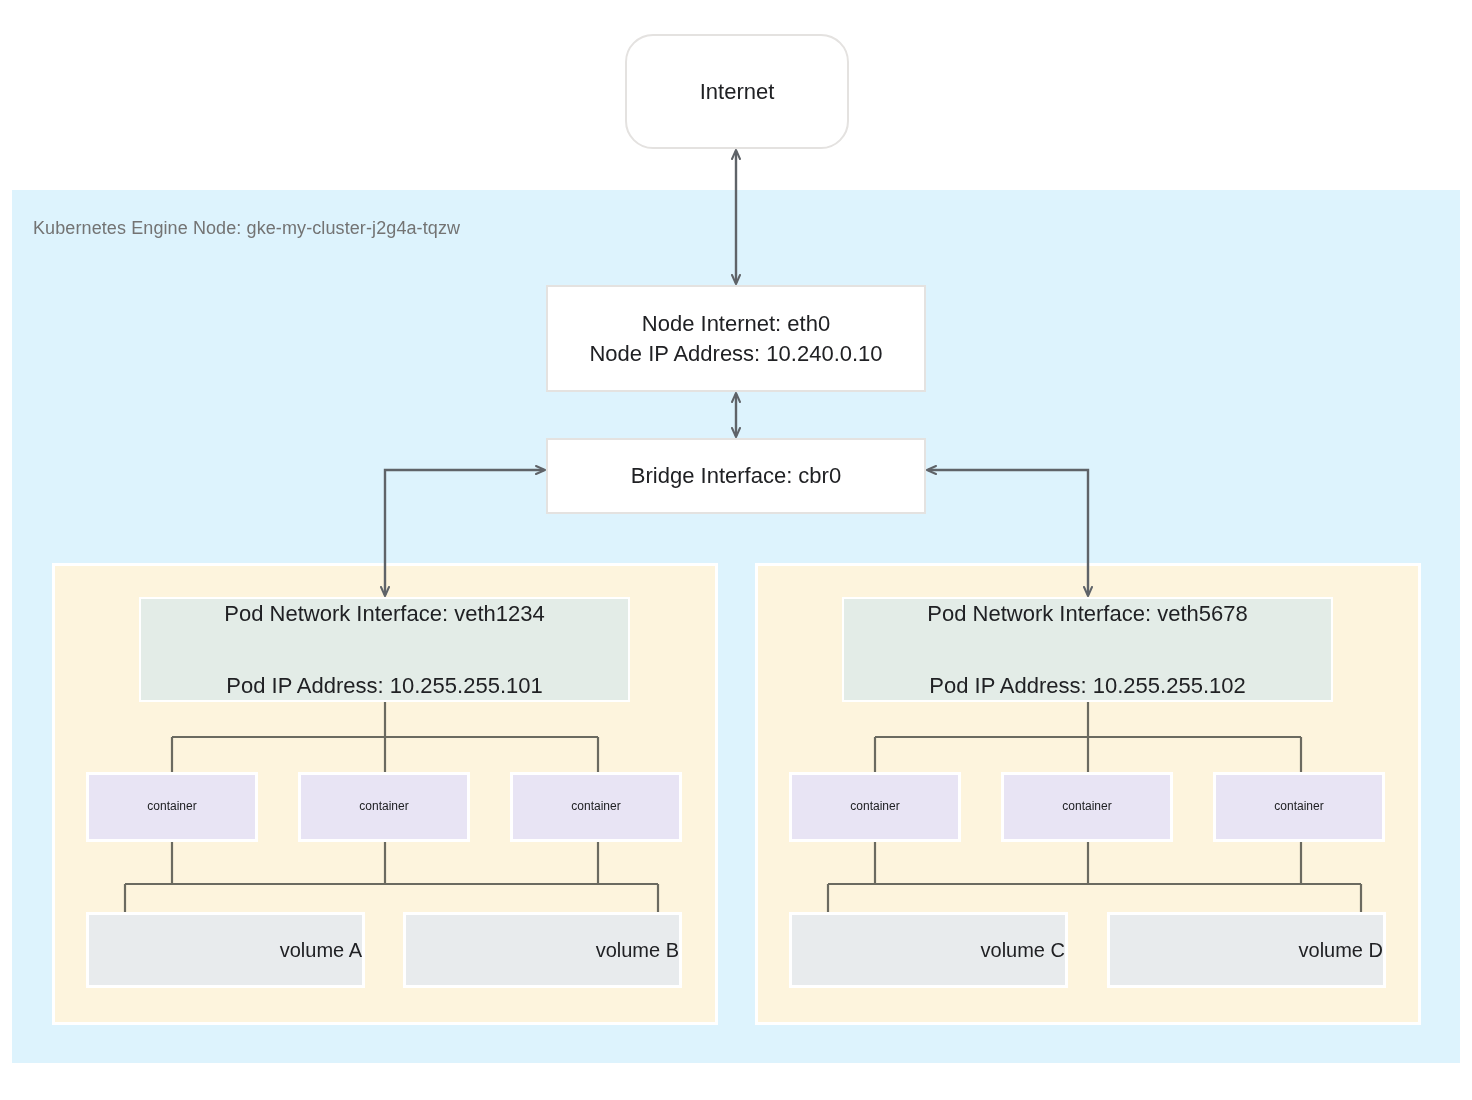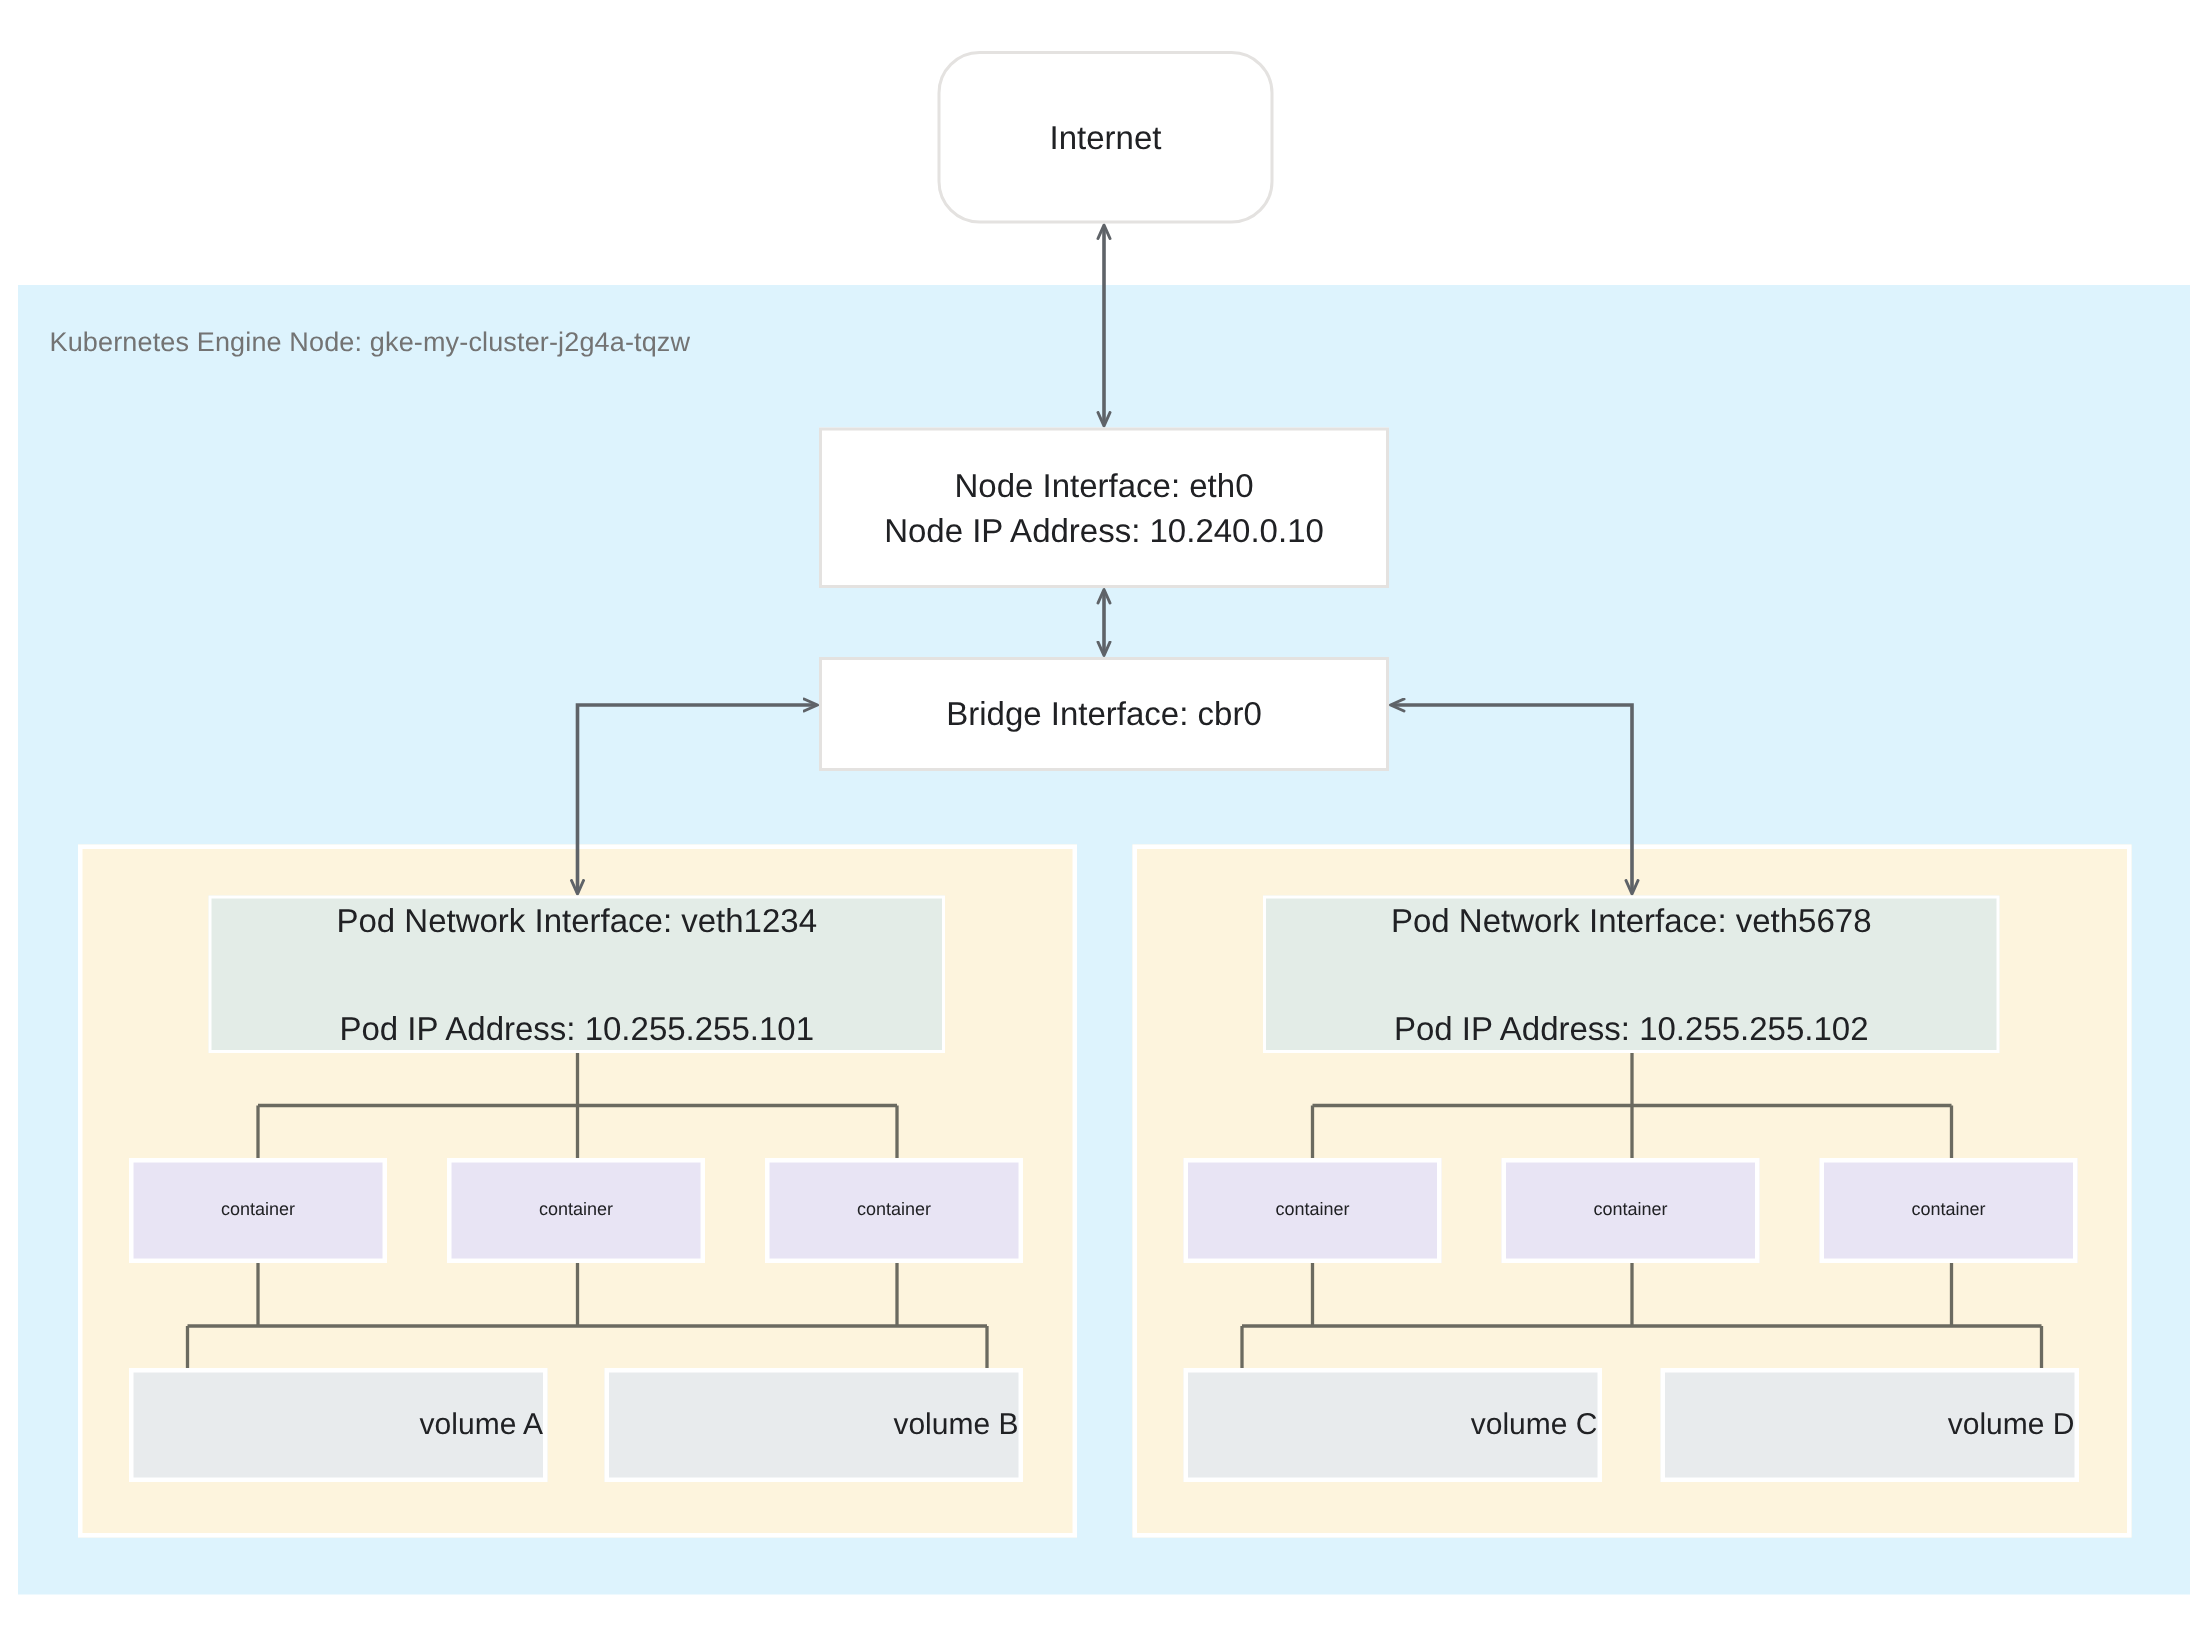--- a/index.html
+++ b/index.html
@@ -177,21 +177,21 @@
       <path d="M828,884 L828,912"></path>
       <path d="M1361,884 L1361,912"></path>
     </g>
   </svg>
 
   <div class="node-box plain-box" id="internet-box">
     <span class="box-line">Internet</span>
   </div>
 
   <div class="node-box plain-box" id="node-iface-box">
-    <span class="box-line">Node Interface: eth0</span>
+    <span class="box-line">Node Internet: eth0</span>
     <span class="box-line">Node IP Address: 10.240.0.10</span>
   </div>
 
   <div class="node-box plain-box" id="bridge-box">
     <span class="box-line">Bridge Interface: cbr0</span>
   </div>
 
   <div class="node-box pod-iface-box" id="pod-iface-1">
     <span class="box-line">Pod Network Interface: veth1234</span>
     <span class="box-line">Pod IP Address: 10.255.255.101</span>

